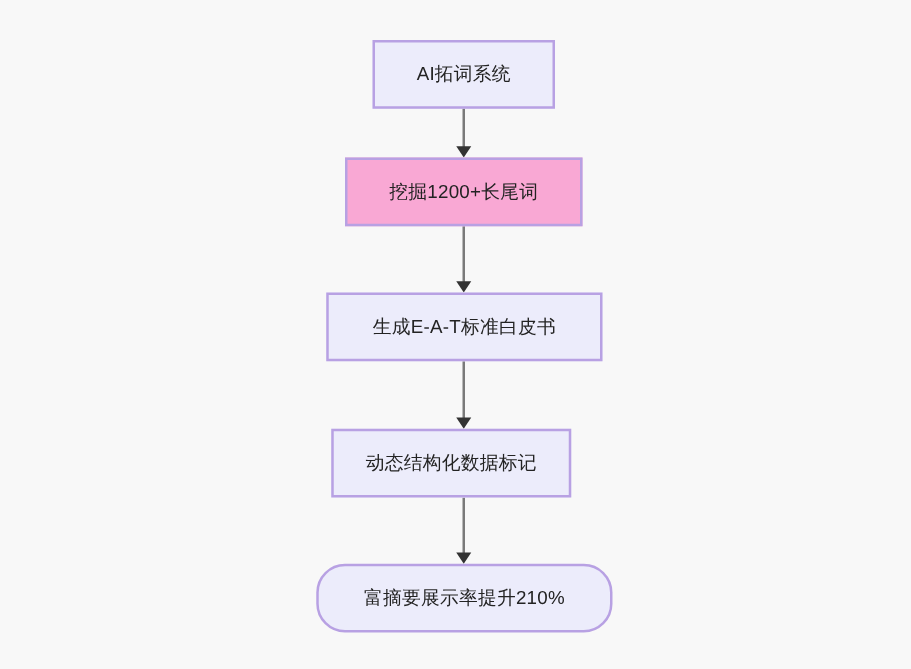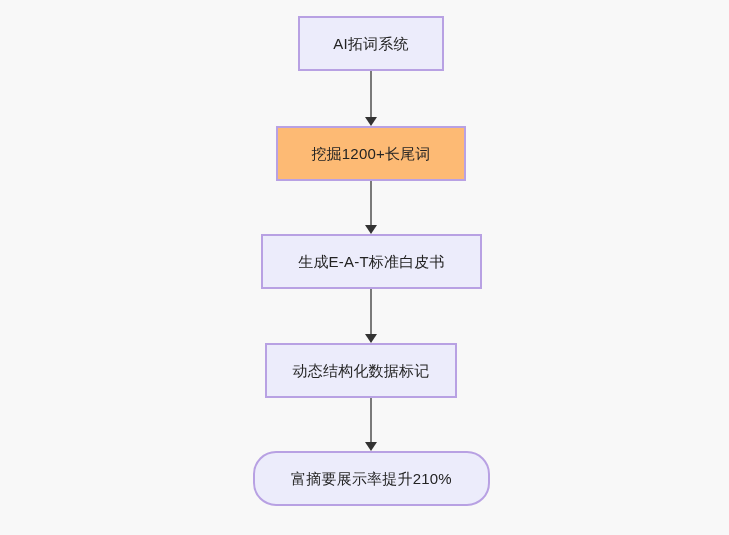--- a/index.html
+++ b/index.html
@@ -72,24 +72,24 @@
   </div>
   <div class="connector" style="left: 365px; top: 289px; height: 54px;">
     <div class="line" style="height: 46px; background: rgb(122, 122, 122);"></div>
     <div class="head" style="border-top-color: rgb(51, 51, 51);"></div>
   </div>
   <div class="connector" style="left: 365px; top: 398px; height: 53px;">
     <div class="line" style="height: 45px; background: rgb(122, 122, 122);"></div>
     <div class="head" style="border-top-color: rgb(51, 51, 51);"></div>
   </div>
 
-  <div class="node" style="left: 298px; top: 16px; width: 146px; height: 55px; background: rgb(236, 236, 251); border-color: rgb(184, 161, 227); color: rgb(35, 35, 35);">
+  <div class="node" style="left: 298px; top: 32px; width: 146px; height: 55px; background: rgb(236, 236, 251); border-color: rgb(184, 161, 227); color: rgb(35, 35, 35);">
     <span class="node-label">AI拓词系统</span>
   </div>
-  <div class="node" style="left: 276px; top: 126px; width: 190px; height: 55px; background: #fdba74; border-color: rgb(184, 161, 227); color: rgb(35, 35, 35);">
+  <div class="node" style="left: 276px; top: 126px; width: 190px; height: 55px; background: #f9a8d4; border-color: rgb(184, 161, 227); color: rgb(35, 35, 35);">
     <span class="node-label">挖掘1200+长尾词</span>
   </div>
   <div class="node" style="left: 261px; top: 234px; width: 221px; height: 55px; background: rgb(236, 236, 251); border-color: rgb(184, 161, 227); color: rgb(35, 35, 35);">
     <span class="node-label">生成E-A-T标准白皮书</span>
   </div>
   <div class="node" style="left: 265px; top: 343px; width: 192px; height: 55px; background: rgb(236, 236, 251); border-color: rgb(184, 161, 227); color: rgb(35, 35, 35);">
     <span class="node-label">动态结构化数据标记</span>
   </div>
   <div class="node" style="left: 253px; top: 451px; width: 237px; height: 55px; background: rgb(236, 236, 251); border-color: rgb(184, 161, 227); color: rgb(35, 35, 35); border-radius: 23px;">
     <span class="node-label">富摘要展示率提升210%</span>

